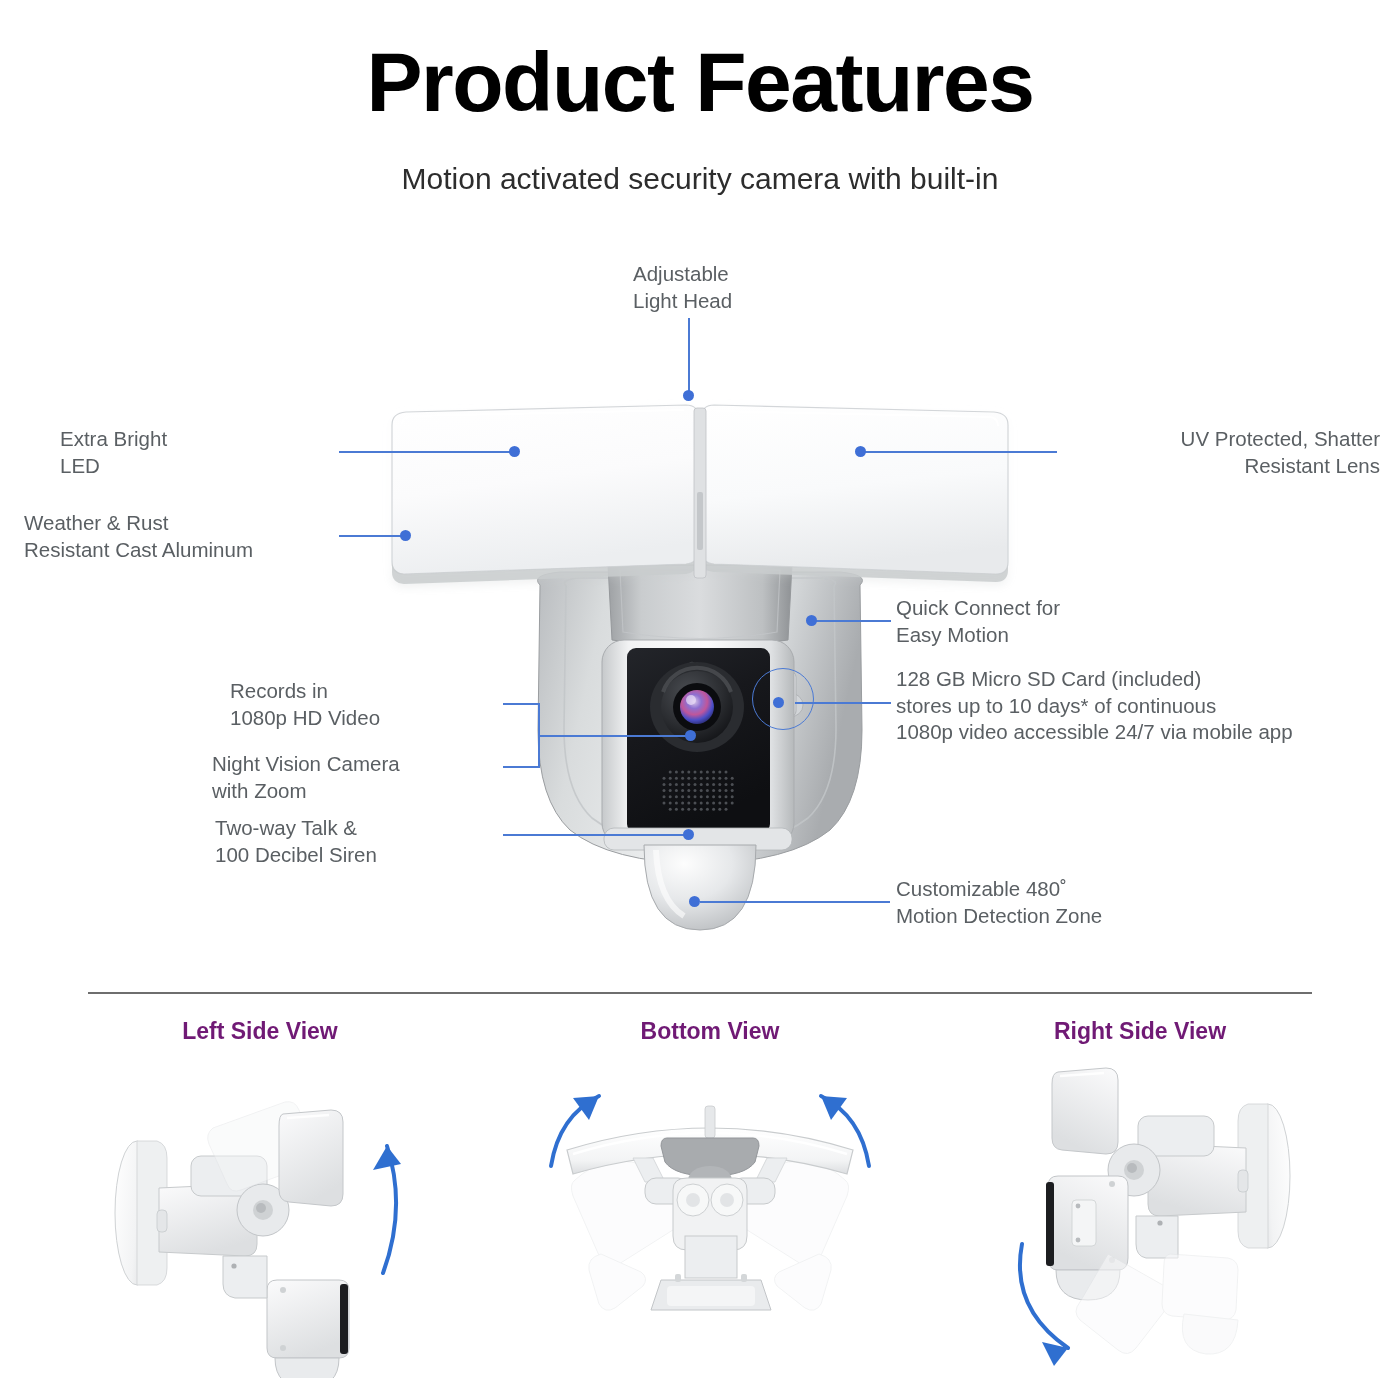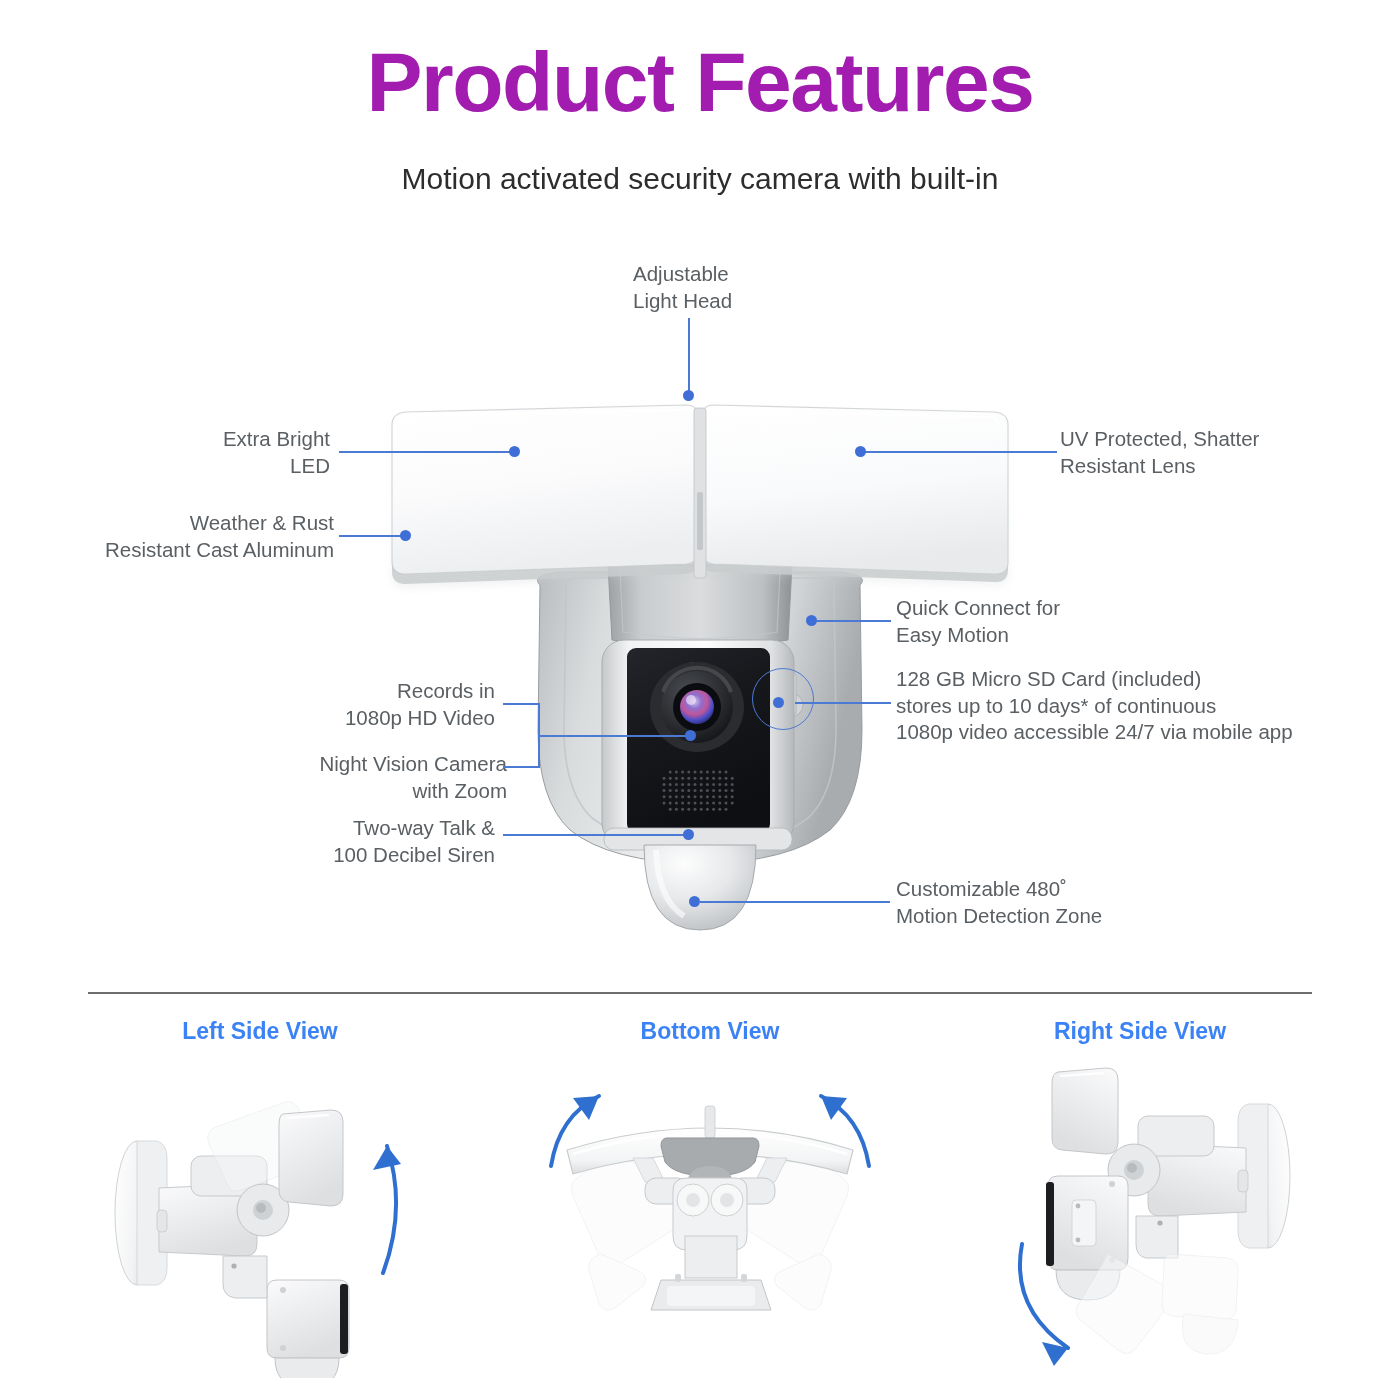--- a/index.html
+++ b/index.html
@@ -9,35 +9,35 @@
     font-family: "Liberation Sans", sans-serif;
     overflow: hidden;
   }
   #page { position: relative; width: 1400px; height: 1400px; }
 
   
   .title {
     position: absolute; left: 0; top: 38px; width: 1400px;
     text-align: center;
     font-size: 84px; font-weight: 700; letter-spacing: -1.5px;
-    color: #a21caf; line-height: 1.05;
+    color: #000000; line-height: 1.05;
   }
   .subtitle {
     position: absolute; left: 0; top: 158px; width: 1400px;
     text-align: center;
     font-size: 30px; font-weight: 400; color: #2d2d2d; line-height: 1.42;
   }
 
   
   .label {
     position: absolute;
     font-size: 20.5px; line-height: 1.30;
     color: #5a5f63; white-space: pre-line;
   }
-  .label.r { text-align: right; }
+  .label.r { }
   .label.l { text-align: left; }
 
   
   .lead { position: absolute; background: #4b7ad4; }
   .lead.h { height: 1.6px; }
   .lead.v { width: 1.6px; }
   .dot {
     position: absolute; width: 11px; height: 11px; border-radius: 50%;
     background: #3f6fd6;
   }
@@ -51,21 +51,21 @@
 
   
   .divider {
     position: absolute; left: 88px; top: 992px; width: 1224px; height: 1.5px;
     background: #6e6e6e;
   }
 
   
   .view-title {
     position: absolute; text-align: center;
-    font-size: 23px; font-weight: 700; color: #3b82f6;
+    font-size: 23px; font-weight: 700; color: #701a75;
   }
   .view-fig { position: absolute; }
 </style>
 </head>
 <body>
 
 <div id="page">
 
   <div class="title">Product Features</div>
   <div class="subtitle">
@@ -319,21 +319,21 @@
   <div class="lead h" style="left:503px; top:766px; width:37px;"></div>
   <div class="lead v" style="left:538px; top:703px; height:64px;"></div>
   <div class="lead h" style="left:538px; top:735px; width:152px;"></div>
   <div class="dot" style="left:685px; top:730px;"></div>
 
   <div class="label r" style="left:215px; top:815px; width:280px;">Two-way Talk &amp;
 100 Decibel Siren</div>
   <div class="lead h" style="left:503px; top:834px; width:185px;"></div>
   <div class="dot" style="left:683px; top:829px;"></div>
 
-  <div class="label l" style="left:1060px; top:426px; width:320px;">UV Protected, Shatter
+  <div class="label l" style="left:1060px; top:426px; width:320px;text-align:right;">UV Protected, Shatter
 Resistant Lens</div>
   <div class="lead h" style="left:862px; top:451px; width:195px;"></div>
   <div class="dot" style="left:855px; top:446px;"></div>
 
   <div class="label l" style="left:896px; top:595px; width:290px;">Quick Connect for
 Easy Motion</div>
   <div class="lead h" style="left:813px; top:620px; width:78px;"></div>
   <div class="dot" style="left:806px; top:615px;"></div>
 
   <div class="label l" style="left:896px; top:666px; width:470px;">128 GB Micro SD Card (included)

